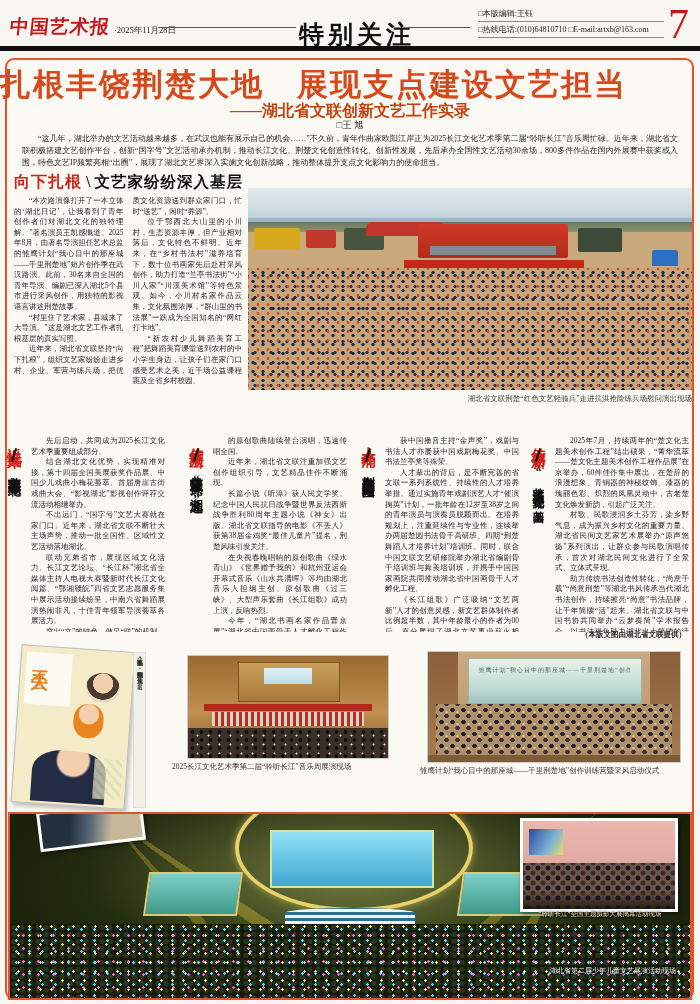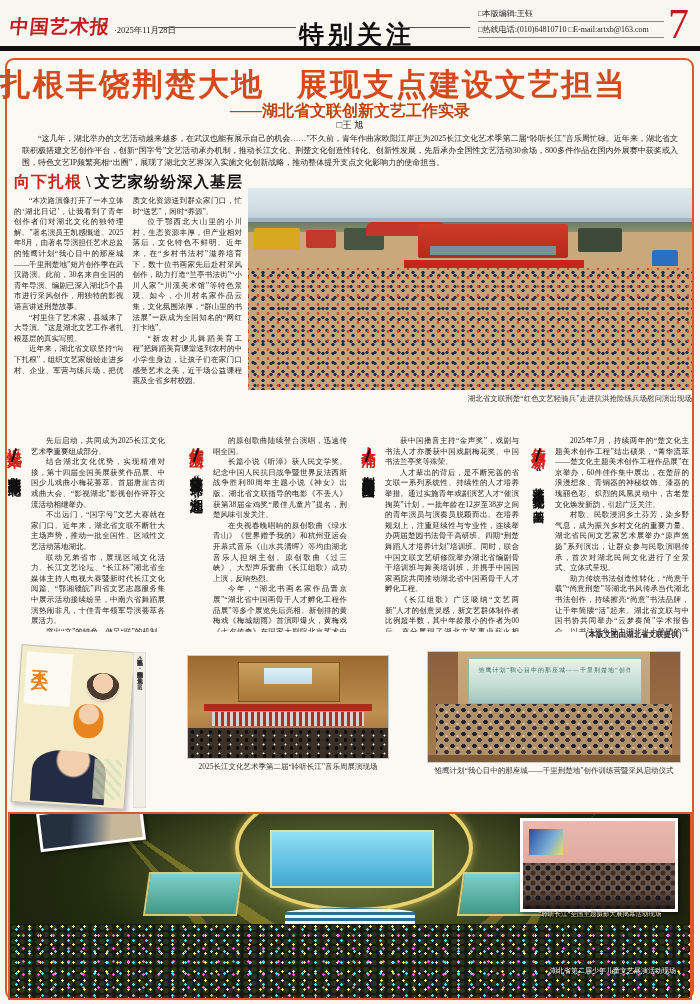--- a/index.html
+++ b/index.html
@@ -31,21 +31,21 @@
   .twocol{column-count:2;column-gap:9px;}
   
   .vstrip{display:flex;flex-direction:column;align-items:center;width:24px;}
   .vname{writing-mode:vertical-rl;text-orientation:upright;font-size:14.5px;font-weight:bold;color:#d2231a;letter-spacing:2px;}
   .vdiv{width:2px;height:14px;background:#111;transform:rotate(18deg);margin:4px 0;}
   .vtitle{writing-mode:vertical-rl;text-orientation:upright;font-size:13px;font-weight:bold;color:#111;letter-spacing:1px;}
   .midsec{display:flex;gap:5px;}
   .mcol{width:134px;height:196px;}
   .credit{font-size:7.5px;font-weight:bold;text-align:right;color:#1c1c1c;}
   
-  .caption{font-size:7.5px;color:#333;text-align:center;}
+  .caption{font-size:7.5px;color:#333;text-align:left;}
   .cap-r{text-align:right;}
   .ph-frame{background:#fff;box-shadow:0 0 0 1px #ccc;}
   
   .ph1{overflow:hidden;background:#c9a87b;}
   .ph1 .sky{position:absolute;left:0;top:0;right:0;height:34px;background:linear-gradient(#dfe9ec,#cfdde2 60%,#b8ccd4);}
   .ph1 .water{position:absolute;left:0;top:30px;right:0;height:6px;background:#9fb6c2;}
   .ph1 .trees{position:absolute;left:0;top:34px;right:0;height:10px;background:linear-gradient(#6a7a62,#8a936f);}
   .ph1 .veh{position:absolute;border-radius:2px;}
   .ph1 .stage{position:absolute;left:170px;top:36px;width:150px;height:34px;background:linear-gradient(#d03a28,#b32a1c);border-radius:2px;}
   .ph1 .stagefloor{position:absolute;left:182px;top:58px;width:126px;height:9px;background:#7f8d96;}
@@ -184,20 +184,21 @@
   </div>
 
   <div class="abs midsec" style="left:184px;top:436px;">
     <div class="vstrip">
       <span class="vname">佳作频出</span>
       <span class="vdiv"></span>
       <span class="vtitle">文艺爆款擦亮“湖北造”</span>
     </div>
     <div class="mcol bodytxt">
       <p>的原创歌曲陆续登台演唱，迅速传唱全国。</p>
+      <p>近年来，湖北省文联注重加强文艺创作组织引导，文艺精品佳作不断涌现。</p>
       <p>长篇小说《听漳》获人民文学奖。纪念中国人民抗日战争暨世界反法西斯战争胜利80周年主题小说《神女》出版。湖北省文联指导的电影《不丢人》获第38届金鸡奖“最佳儿童片”提名，荆楚风味引发关注。</p>
       <p>在央视春晚唱响的原创歌曲《绿水青山》《世界赠予我的》和杭州亚运会开幕式音乐《山水共清晖》等均由湖北音乐人担纲主创。原创歌曲《过三峡》、大型声乐套曲《长江组歌》成功上演，反响热烈。</p>
       <p>今年，“湖北书画名家作品晋京展”“湖北省中国画骨干人才孵化工程作品展”等多个展览先后亮相。新创排的黄梅戏《梅城烟雨》首演即爆火，黄梅戏《七夕传奇》在国家大剧院北京艺术中心上演，创排楚辞题材歌剧《汉水丹心》开启全国巡演，杂技剧《凤凰说》进一步丰富儿童文化生活，评书《回家》亮相中国曲艺牡丹奖终评舞台。</p>
     </div>
   </div>
 
   <div class="abs midsec" style="left:356px;top:436px;">
     <div class="vstrip">
       <span class="vname">人才奔涌</span>
       <span class="vdiv"></span>

